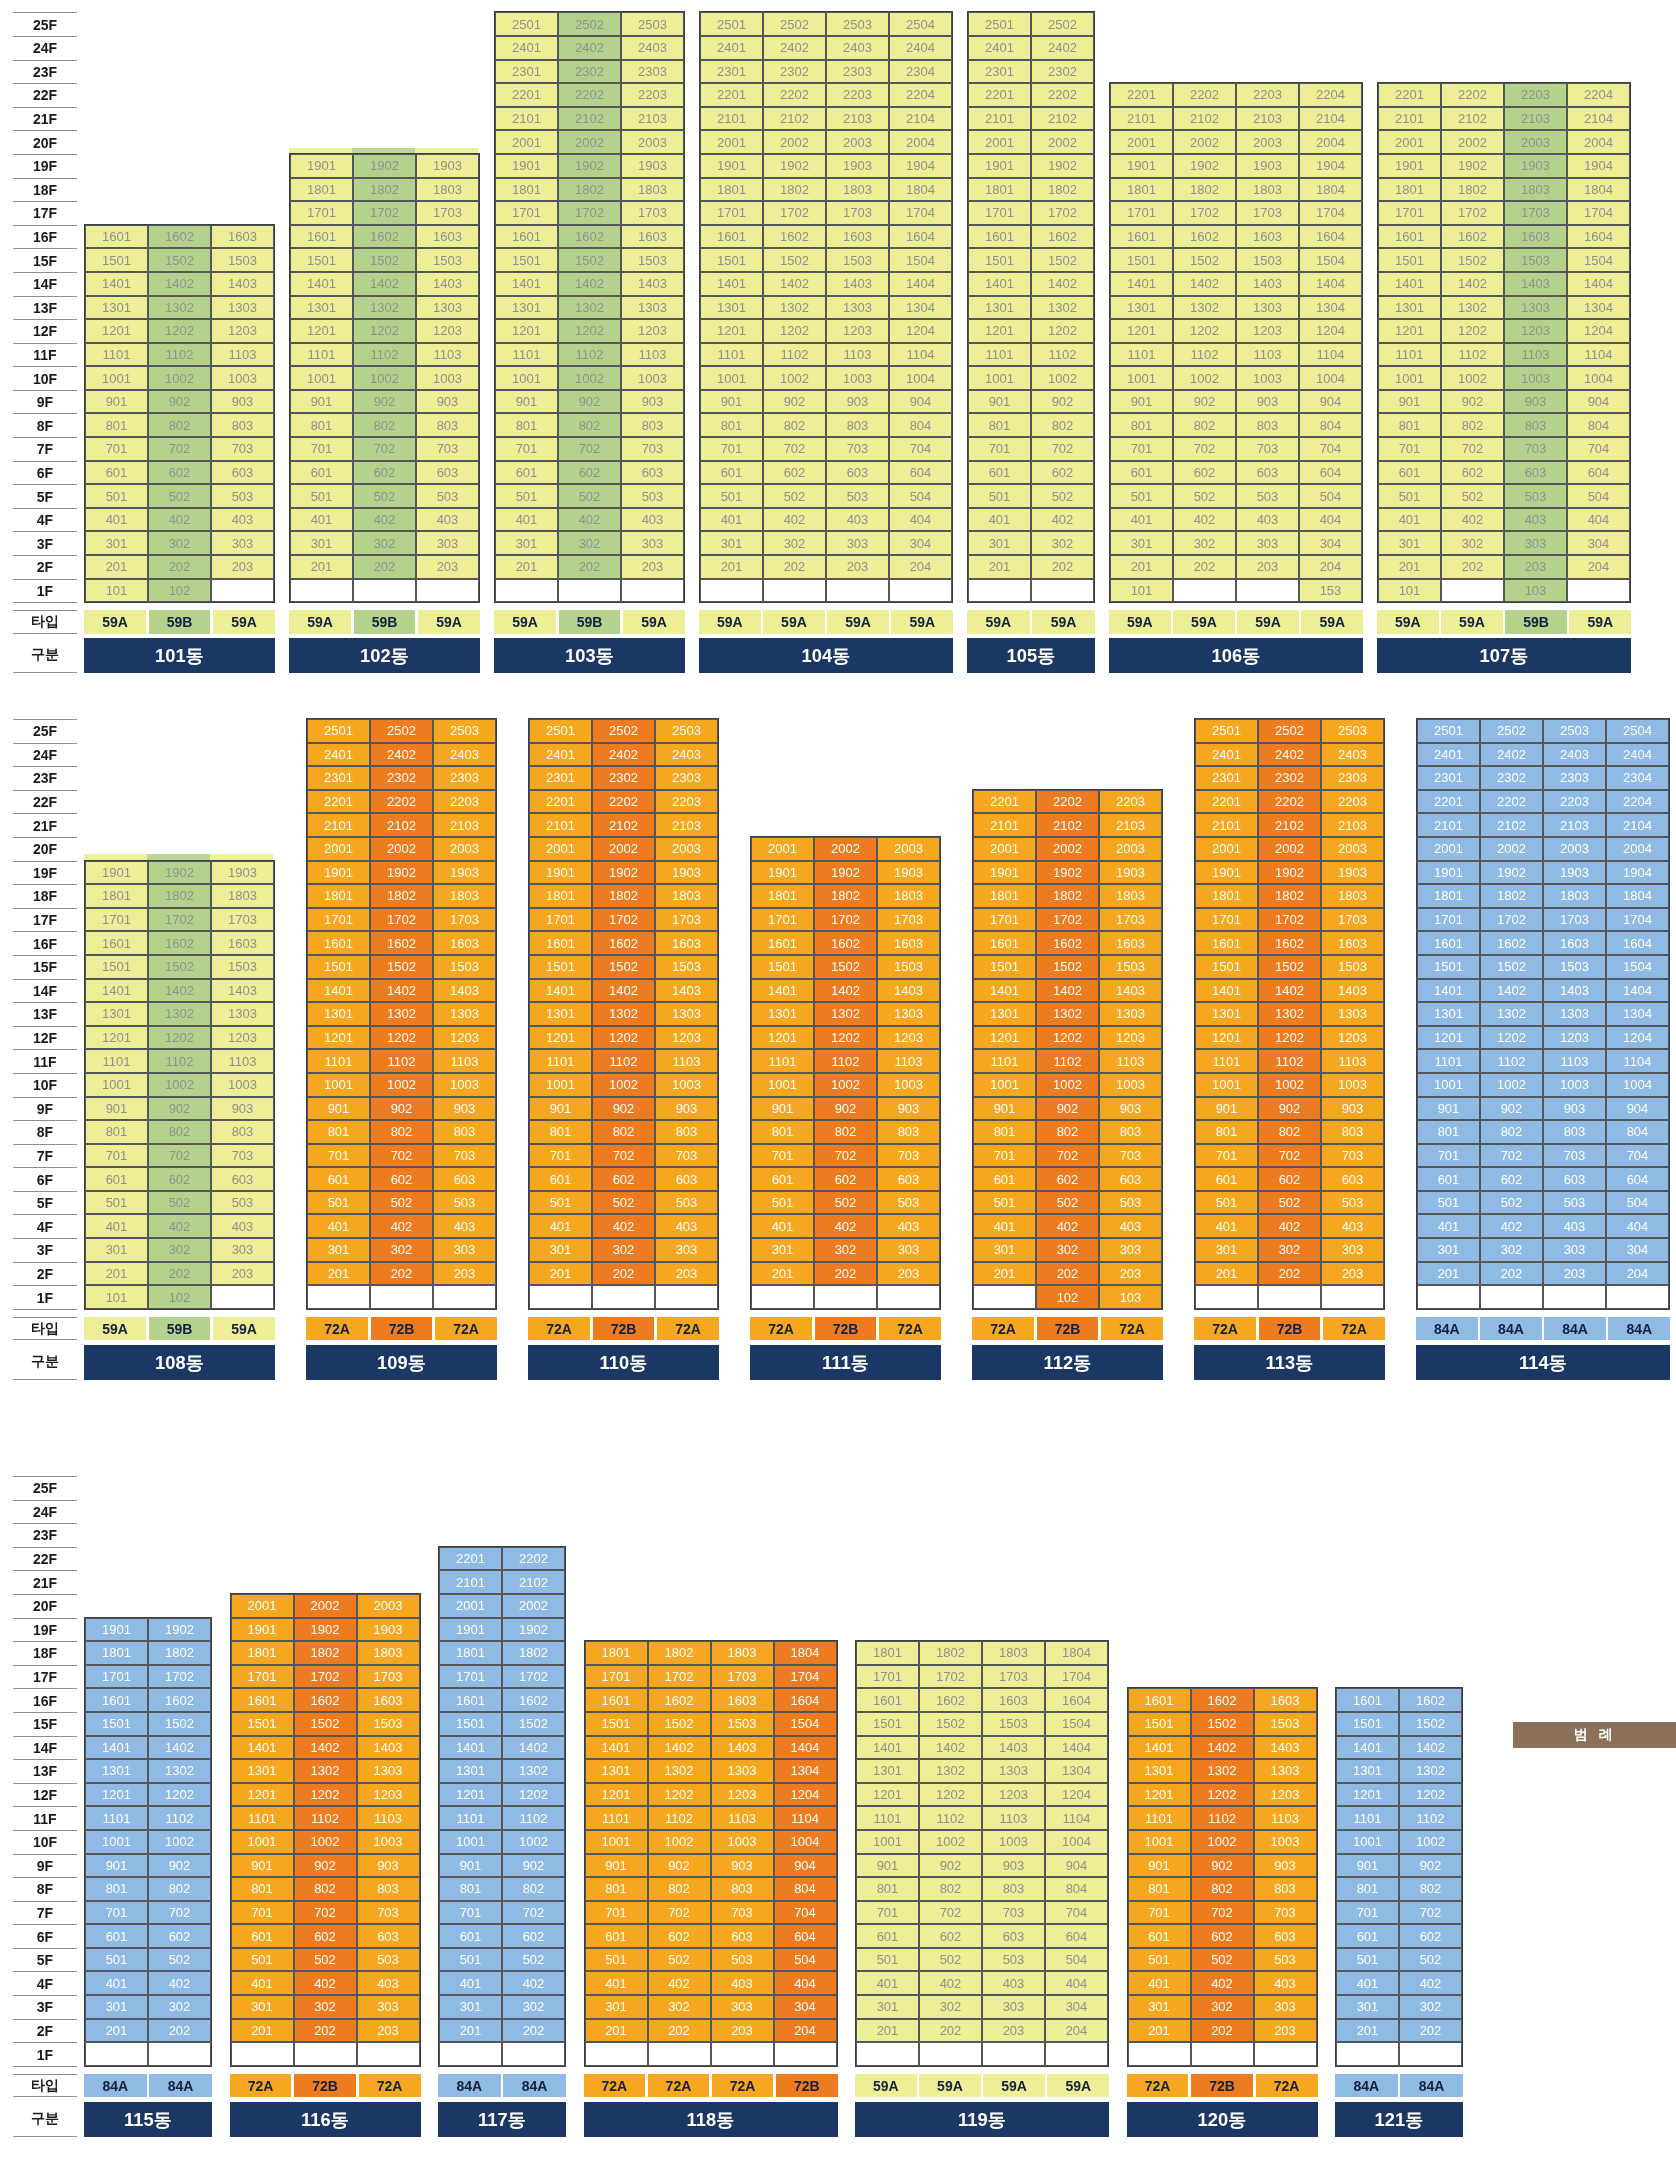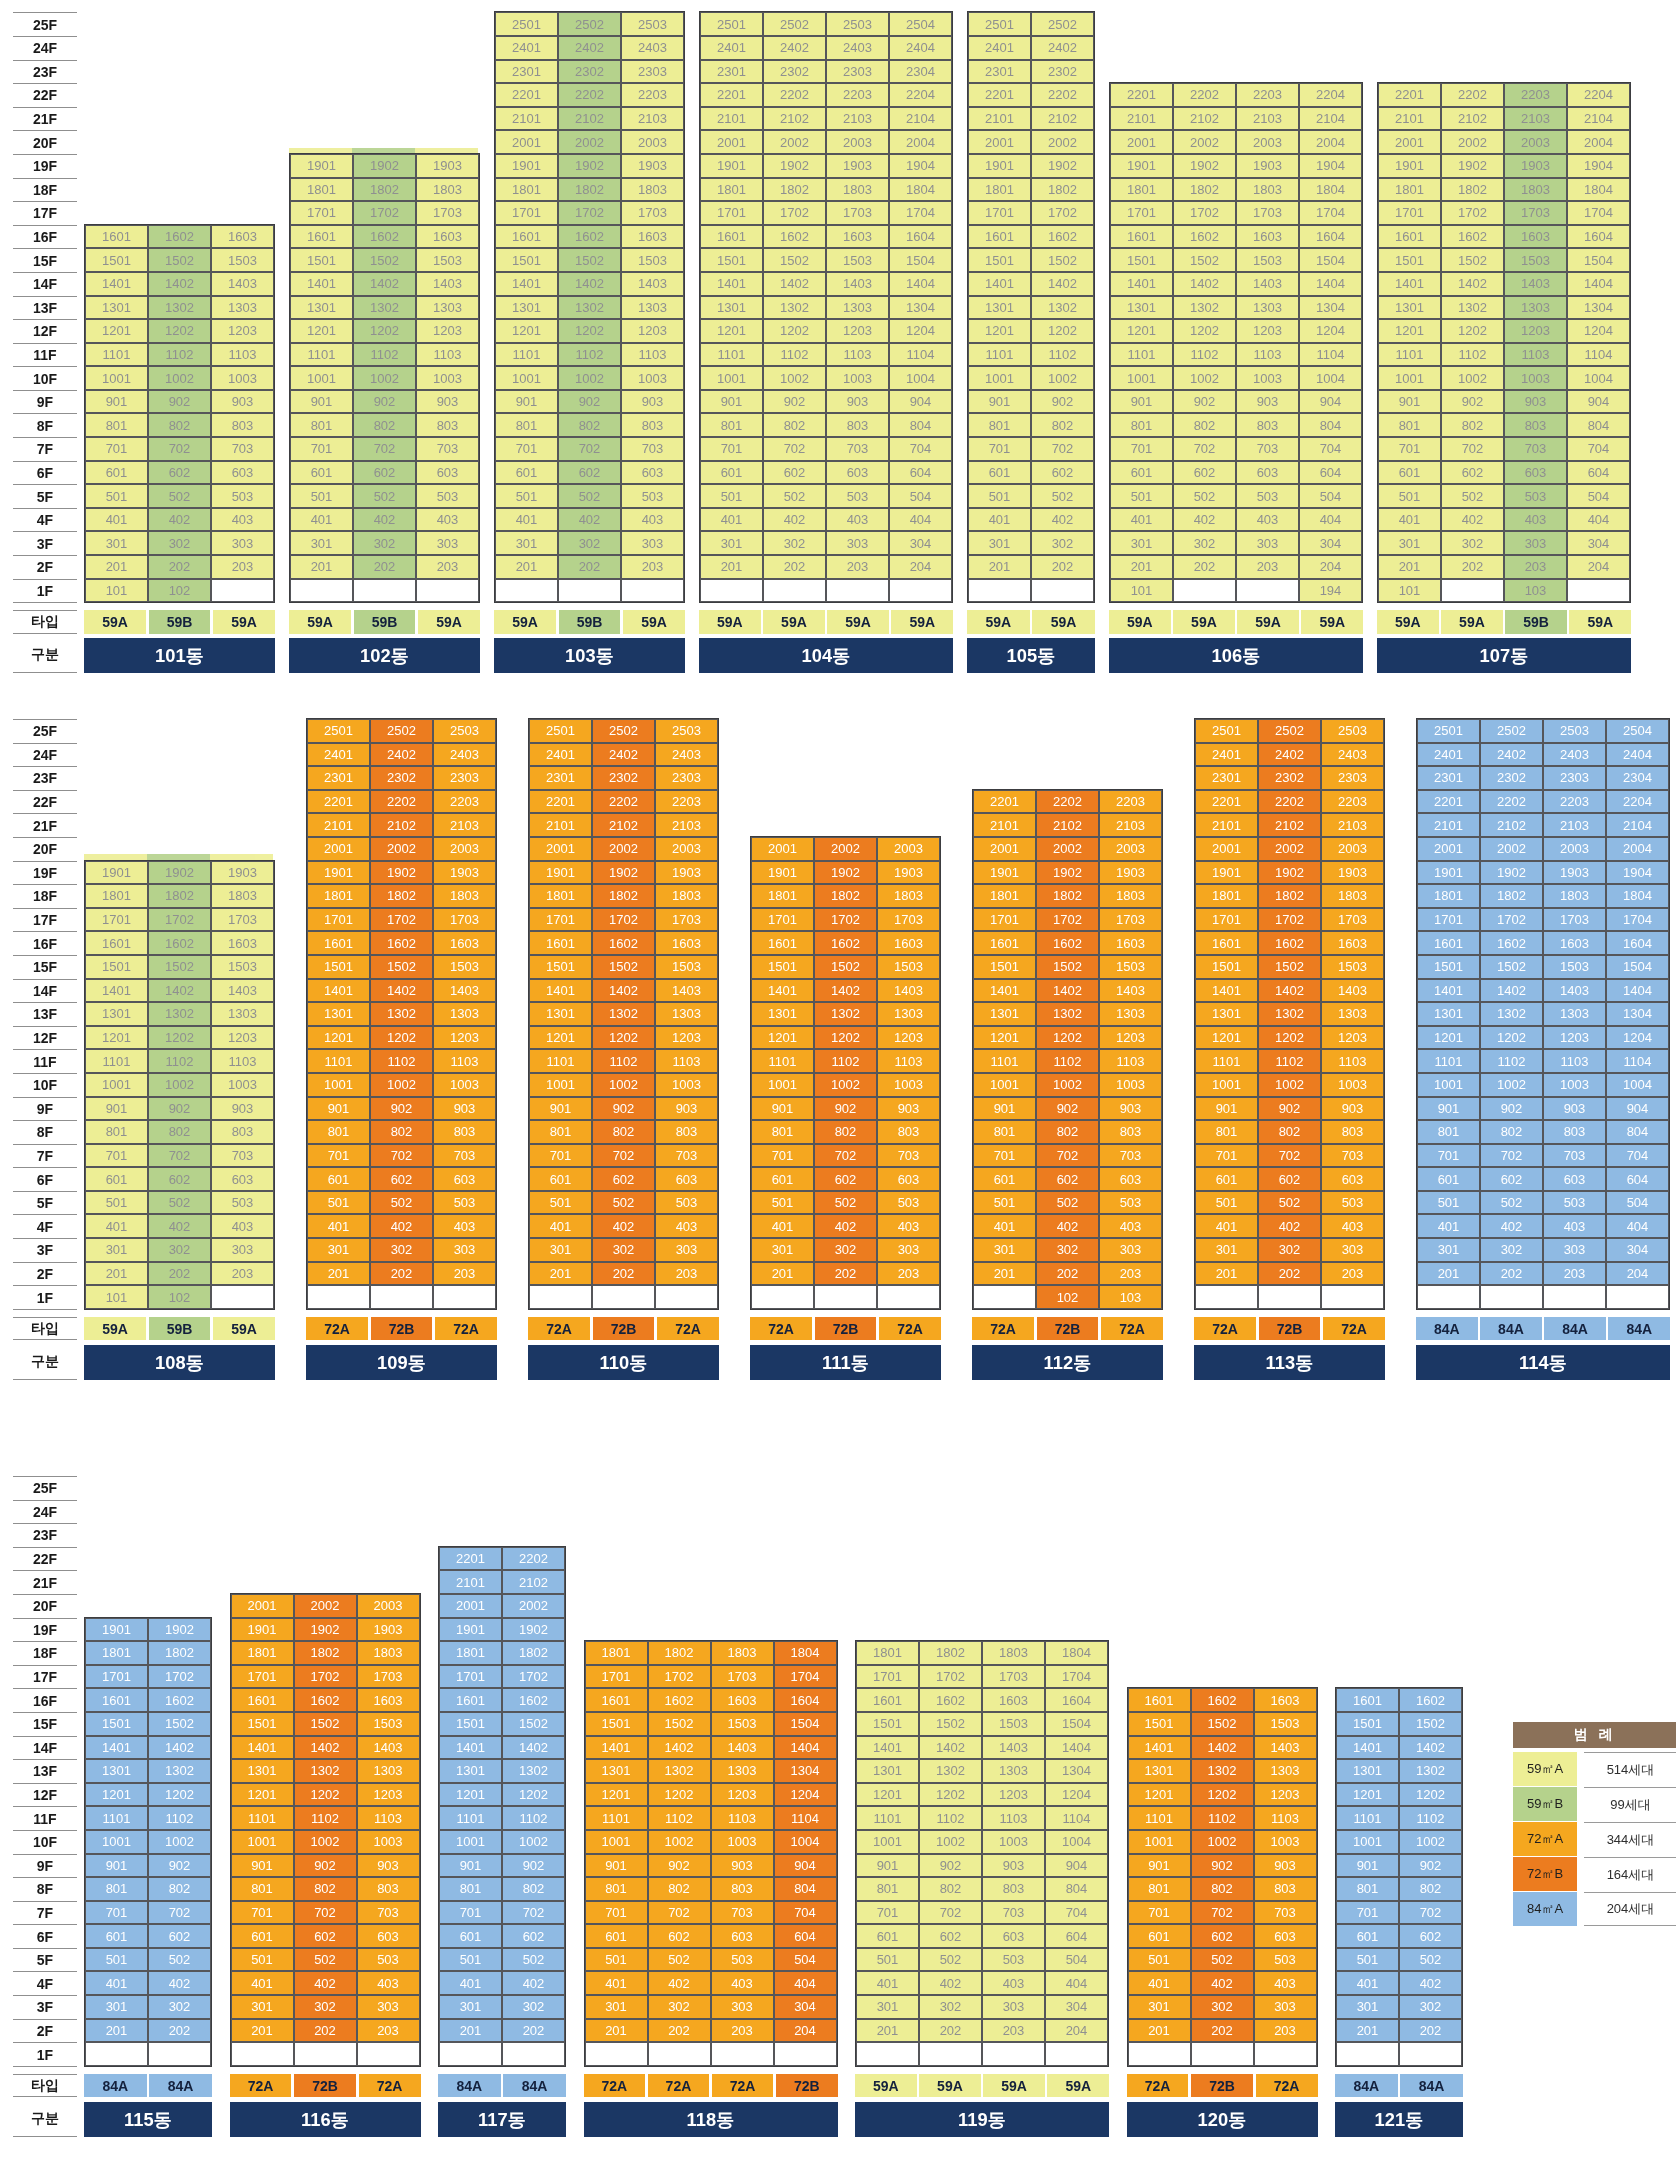--- a/index.html
+++ b/index.html
@@ -827,21 +827,21 @@
               <div class="frow">
                 <div class="cell" style="background: rgb(237, 238, 149); color: rgb(143, 144, 144);">201</div>
                 <div class="cell" style="background: rgb(237, 238, 149); color: rgb(143, 144, 144);">202</div>
                 <div class="cell" style="background: rgb(237, 238, 149); color: rgb(143, 144, 144);">203</div>
                 <div class="cell" style="background: rgb(237, 238, 149); color: rgb(143, 144, 144);">204</div>
               </div>
               <div class="frow">
                 <div class="cell" style="background: rgb(237, 238, 149); color: rgb(143, 144, 144);">101</div>
                 <div class="cell blank"></div>
                 <div class="cell blank"></div>
-                <div class="cell" style="background: rgb(237, 238, 149); color: rgb(143, 144, 144);">194</div>
+                <div class="cell" style="background: rgb(237, 238, 149); color: rgb(143, 144, 144);">153</div>
               </div>
             </div>
             <div class="chipgap"></div>
             <div class="chips">
               <div class="chip" style="background: rgb(237, 238, 149); color: rgb(20, 33, 61);">59A</div>
               <div class="chip" style="background: rgb(237, 238, 149); color: rgb(20, 33, 61);">59A</div>
               <div class="chip" style="background: rgb(237, 238, 149); color: rgb(20, 33, 61);">59A</div>
               <div class="chip" style="background: rgb(237, 238, 149); color: rgb(20, 33, 61);">59A</div>
             </div>
             <div class="bargap"></div>
@@ -2692,37 +2692,15 @@
             </div>
             <div class="bargap"></div>
             <div class="bar" style="background: rgb(27, 55, 100);">121동</div>
           </div>
         </div>
       </div>
     </div>
 
   <div id="legend">
     <div class="legend-header" style="background: rgb(139, 113, 89);">범 례</div>
-    <div class="legend-rows">
-      <div class="legend-row">
-        <div class="legend-chip" style="background: rgb(237, 238, 149);">59㎡A</div>
-        <div class="legend-count">514세대</div>
-      </div>
-      <div class="legend-row">
-        <div class="legend-chip" style="background: rgb(181, 210, 140);">59㎡B</div>
-        <div class="legend-count">99세대</div>
-      </div>
-      <div class="legend-row">
-        <div class="legend-chip" style="background: rgb(245, 167, 31);">72㎡A</div>
-        <div class="legend-count">344세대</div>
-      </div>
-      <div class="legend-row">
-        <div class="legend-chip" style="background: rgb(236, 124, 31);">72㎡B</div>
-        <div class="legend-count">164세대</div>
-      </div>
-      <div class="legend-row">
-        <div class="legend-chip" style="background: rgb(143, 186, 227);">84㎡A</div>
-        <div class="legend-count">204세대</div>
-      </div>
-    </div>
   </div>
 </div>
 
 
 </body></html>

